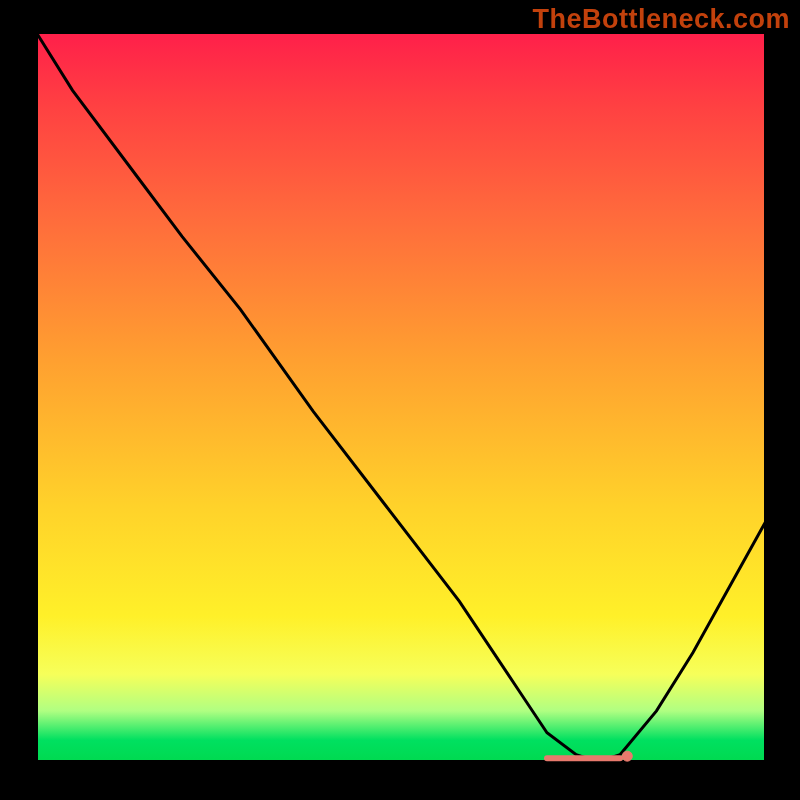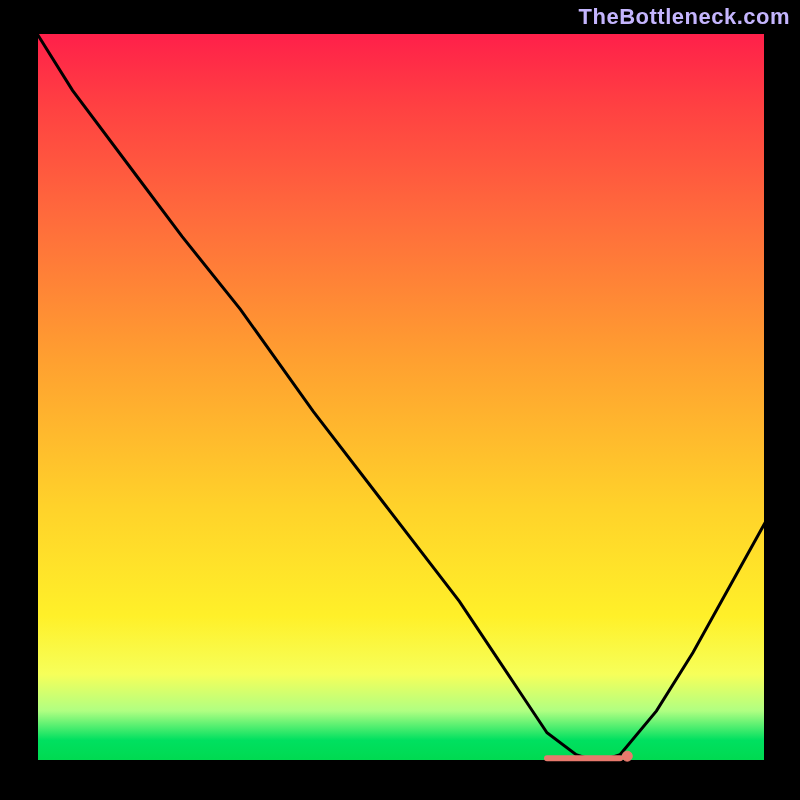--- a/index.html
+++ b/index.html
@@ -14,22 +14,22 @@
   .frame {
     position: relative;
     width: 800px;
     height: 800px;
   }
   .watermark {
     position: absolute;
     top: 4px;
     right: 10px;
     font-weight: 700;
-    font-size: 22px;
-    color: #c4b5fd;
+    font-size: 27px;
+    color: #c2410c;
     letter-spacing: 0.5px;
     z-index: 5;
   }
   .plot-box {
     position: absolute;
     left: 36px;
     top: 32px;
     width: 730px;
     height: 730px;
     background: linear-gradient(

